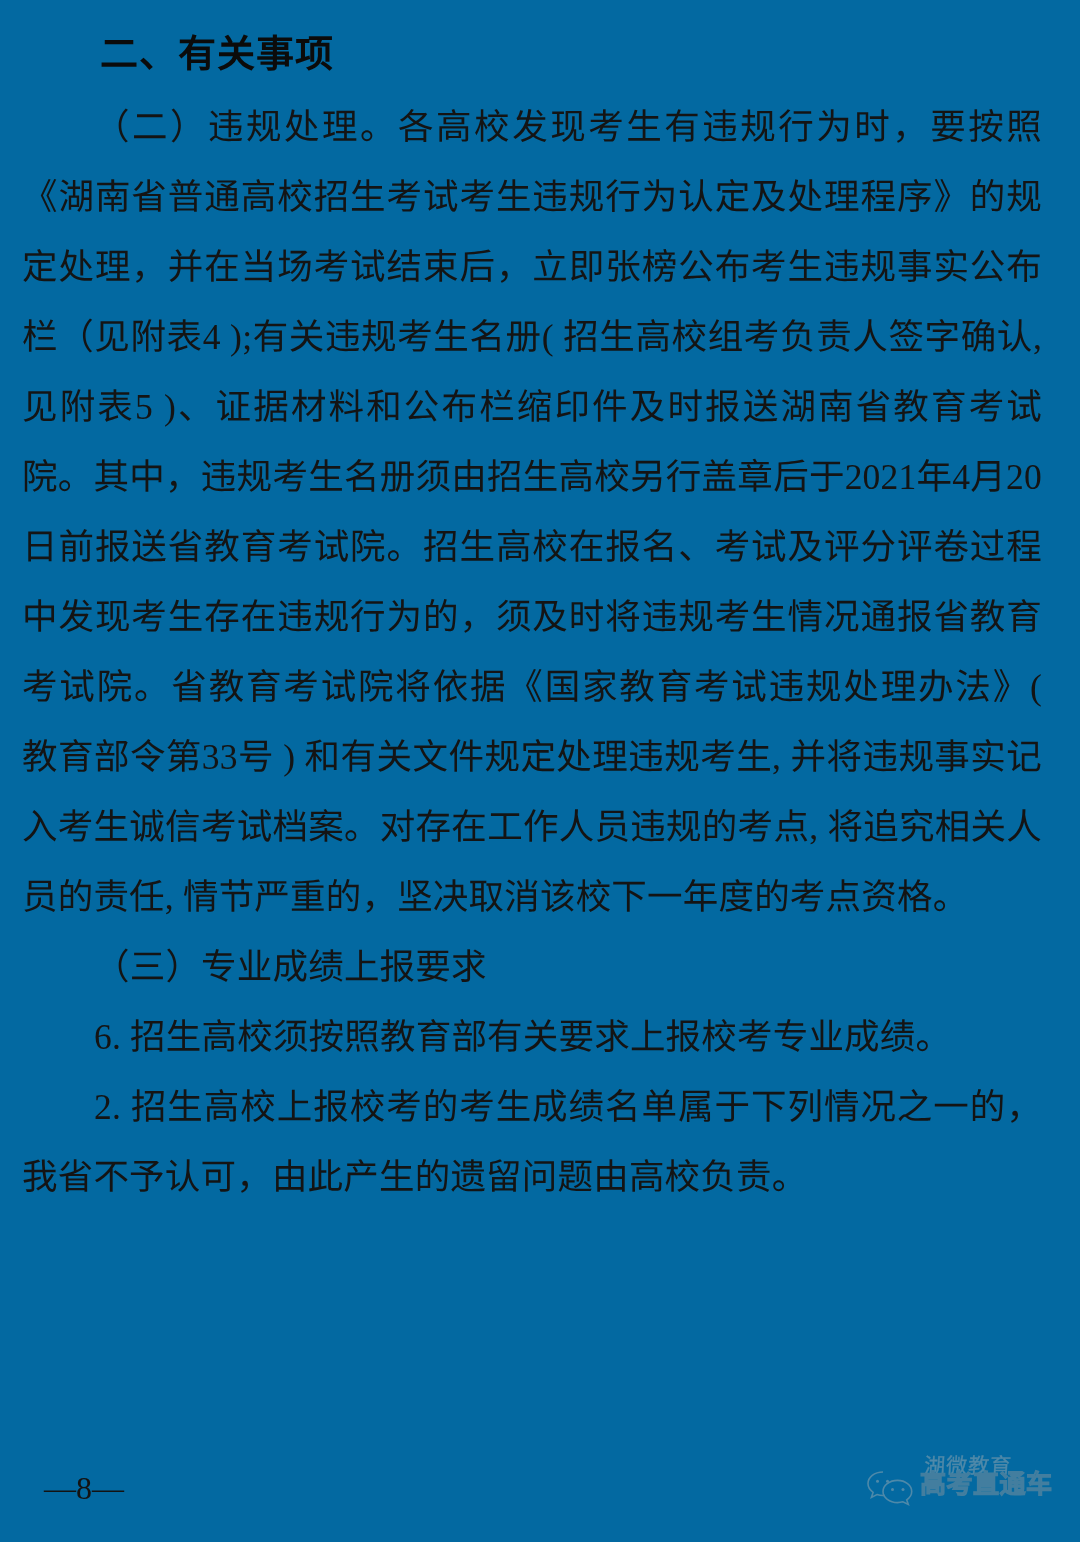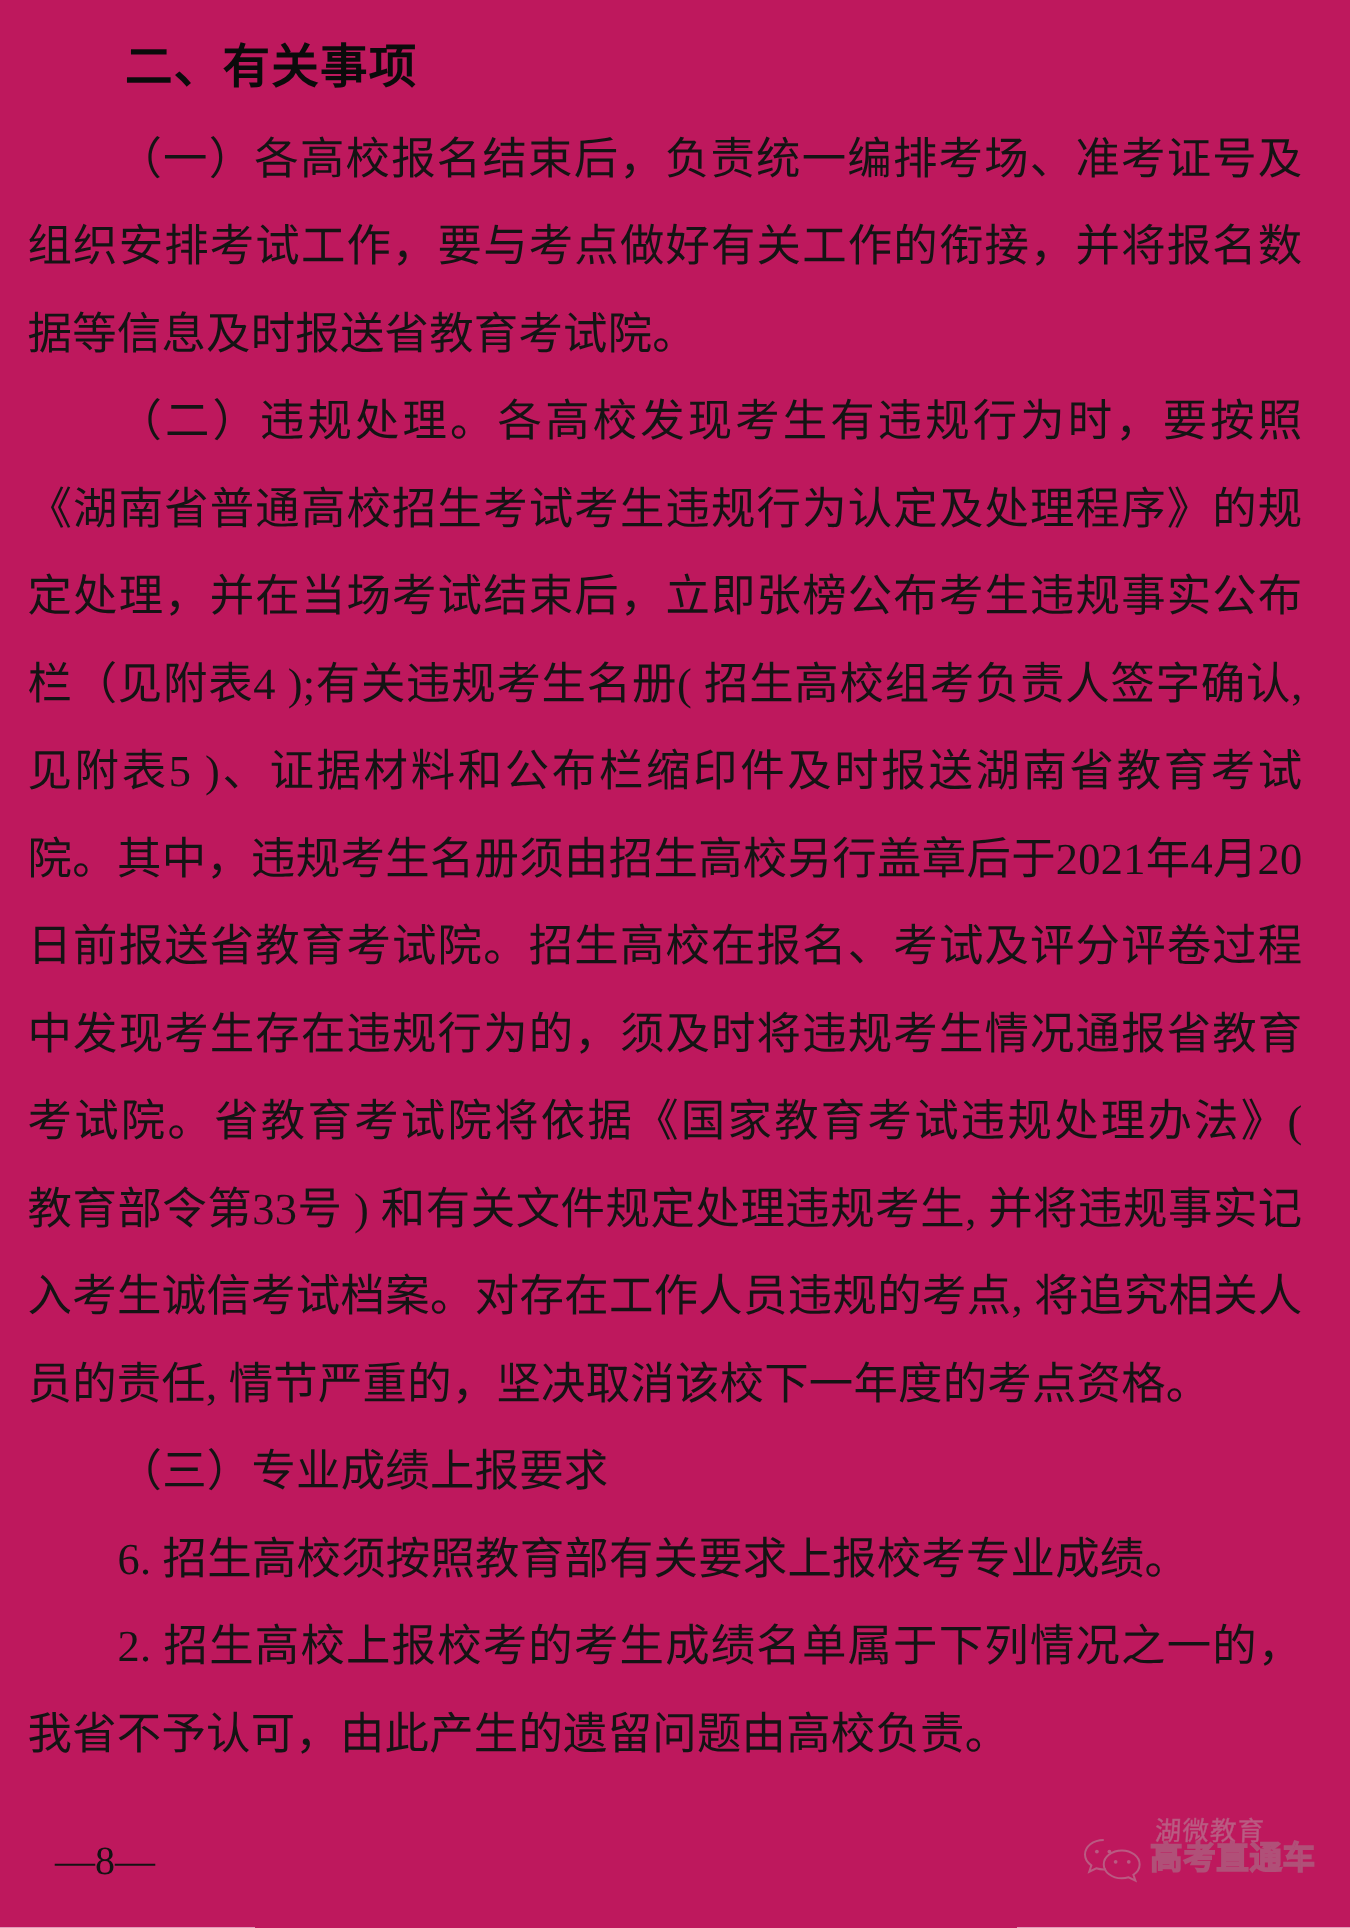--- a/index.html
+++ b/index.html
@@ -11,21 +11,21 @@
 
   body {
     font-family: "Liberation Serif", "DejaVu Serif", serif;
     color: #111111;
   }
 
   .page {
     position: relative;
     width: 1080px;
     height: 1542px;
-    background: #be185d;
+    background: #0369a1;
     overflow: hidden;
     box-sizing: border-box;
   }
 
   
   .content {
     position: absolute;
     left: 22px;
     top: 26px;
     width: 1020px;
@@ -123,40 +123,39 @@
     white-space: nowrap;
     color: #b9b9b9;
     -webkit-text-stroke: 0.4px #aaaaaa;
     transform: skewX(-3deg);
   }
 
   .wm-text-bottom {
     position: absolute;
     left: 0px;
     top: 17px;
-    font-family: Liberation Sans, sans-serif;
+    font-family: Liberation Mono, monospace;
     font-size: 26px;
     font-weight: bold;
     line-height: 30px;
     letter-spacing: 0.5px;
     white-space: nowrap;
     color: transparent;
     -webkit-text-stroke: 1.1px #9d9d9d;
   }
 </style>
 </head>
 <body>
 
 <div class="page">
 
   <div class="content">
 
     <h2 class="section-heading">二、有关事项</h2>
 
-    <p class="para indent2">（一）各高校报名结束后，负责统一编排考场、准考证号及组织安排考试工作，要与考点做好有关工作的衔接，并将报名数据等信息及时报送省教育考试院。</p>
 
     <p class="para indent2">（二）违规处理。各高校发现考生有违规行为时，要按照《湖南省普通高校招生考试考生违规行为认定及处理程序》的规定处理，并在当场考试结束后，立即张榜公布考生违规事实公布栏（见附表4 );有关违规考生名册( 招生高校组考负责人签字确认, 见附表5 )、证据材料和公布栏缩印件及时报送湖南省教育考试院。其中，违规考生名册须由招生高校另行盖章后于2021年4月20日前报送省教育考试院。招生高校在报名、考试及评分评卷过程中发现考生存在违规行为的，须及时将违规考生情况通报省教育考试院。省教育考试院将依据《国家教育考试违规处理办法》( 教育部令第33号 ) 和有关文件规定处理违规考生, 并将违规事实记入考生诚信考试档案。对存在工作人员违规的考点, 将追究相关人员的责任, 情节严重的，坚决取消该校下一年度的考点资格。</p>
 
     <p class="para heading-line">（三）专业成绩上报要求</p>
 
     <p class="para indent-num">6.  招生高校须按照教育部有关要求上报校考专业成绩。</p>
 
     <p class="para indent-num">2.  招生高校上报校考的考生成绩名单属于下列情况之一的，我省不予认可，由此产生的遗留问题由高校负责。</p>
 
   </div>

